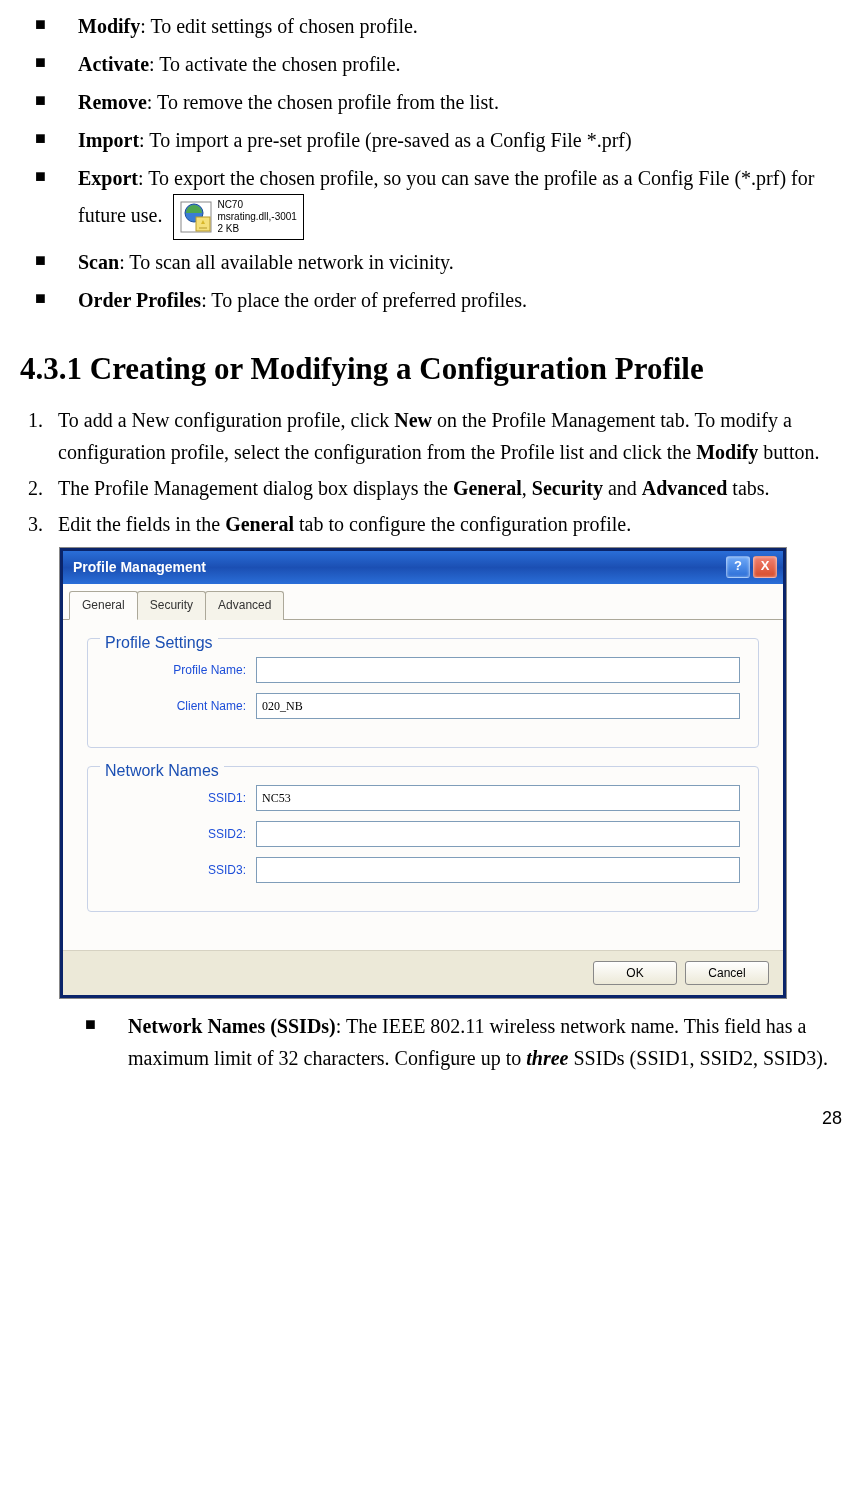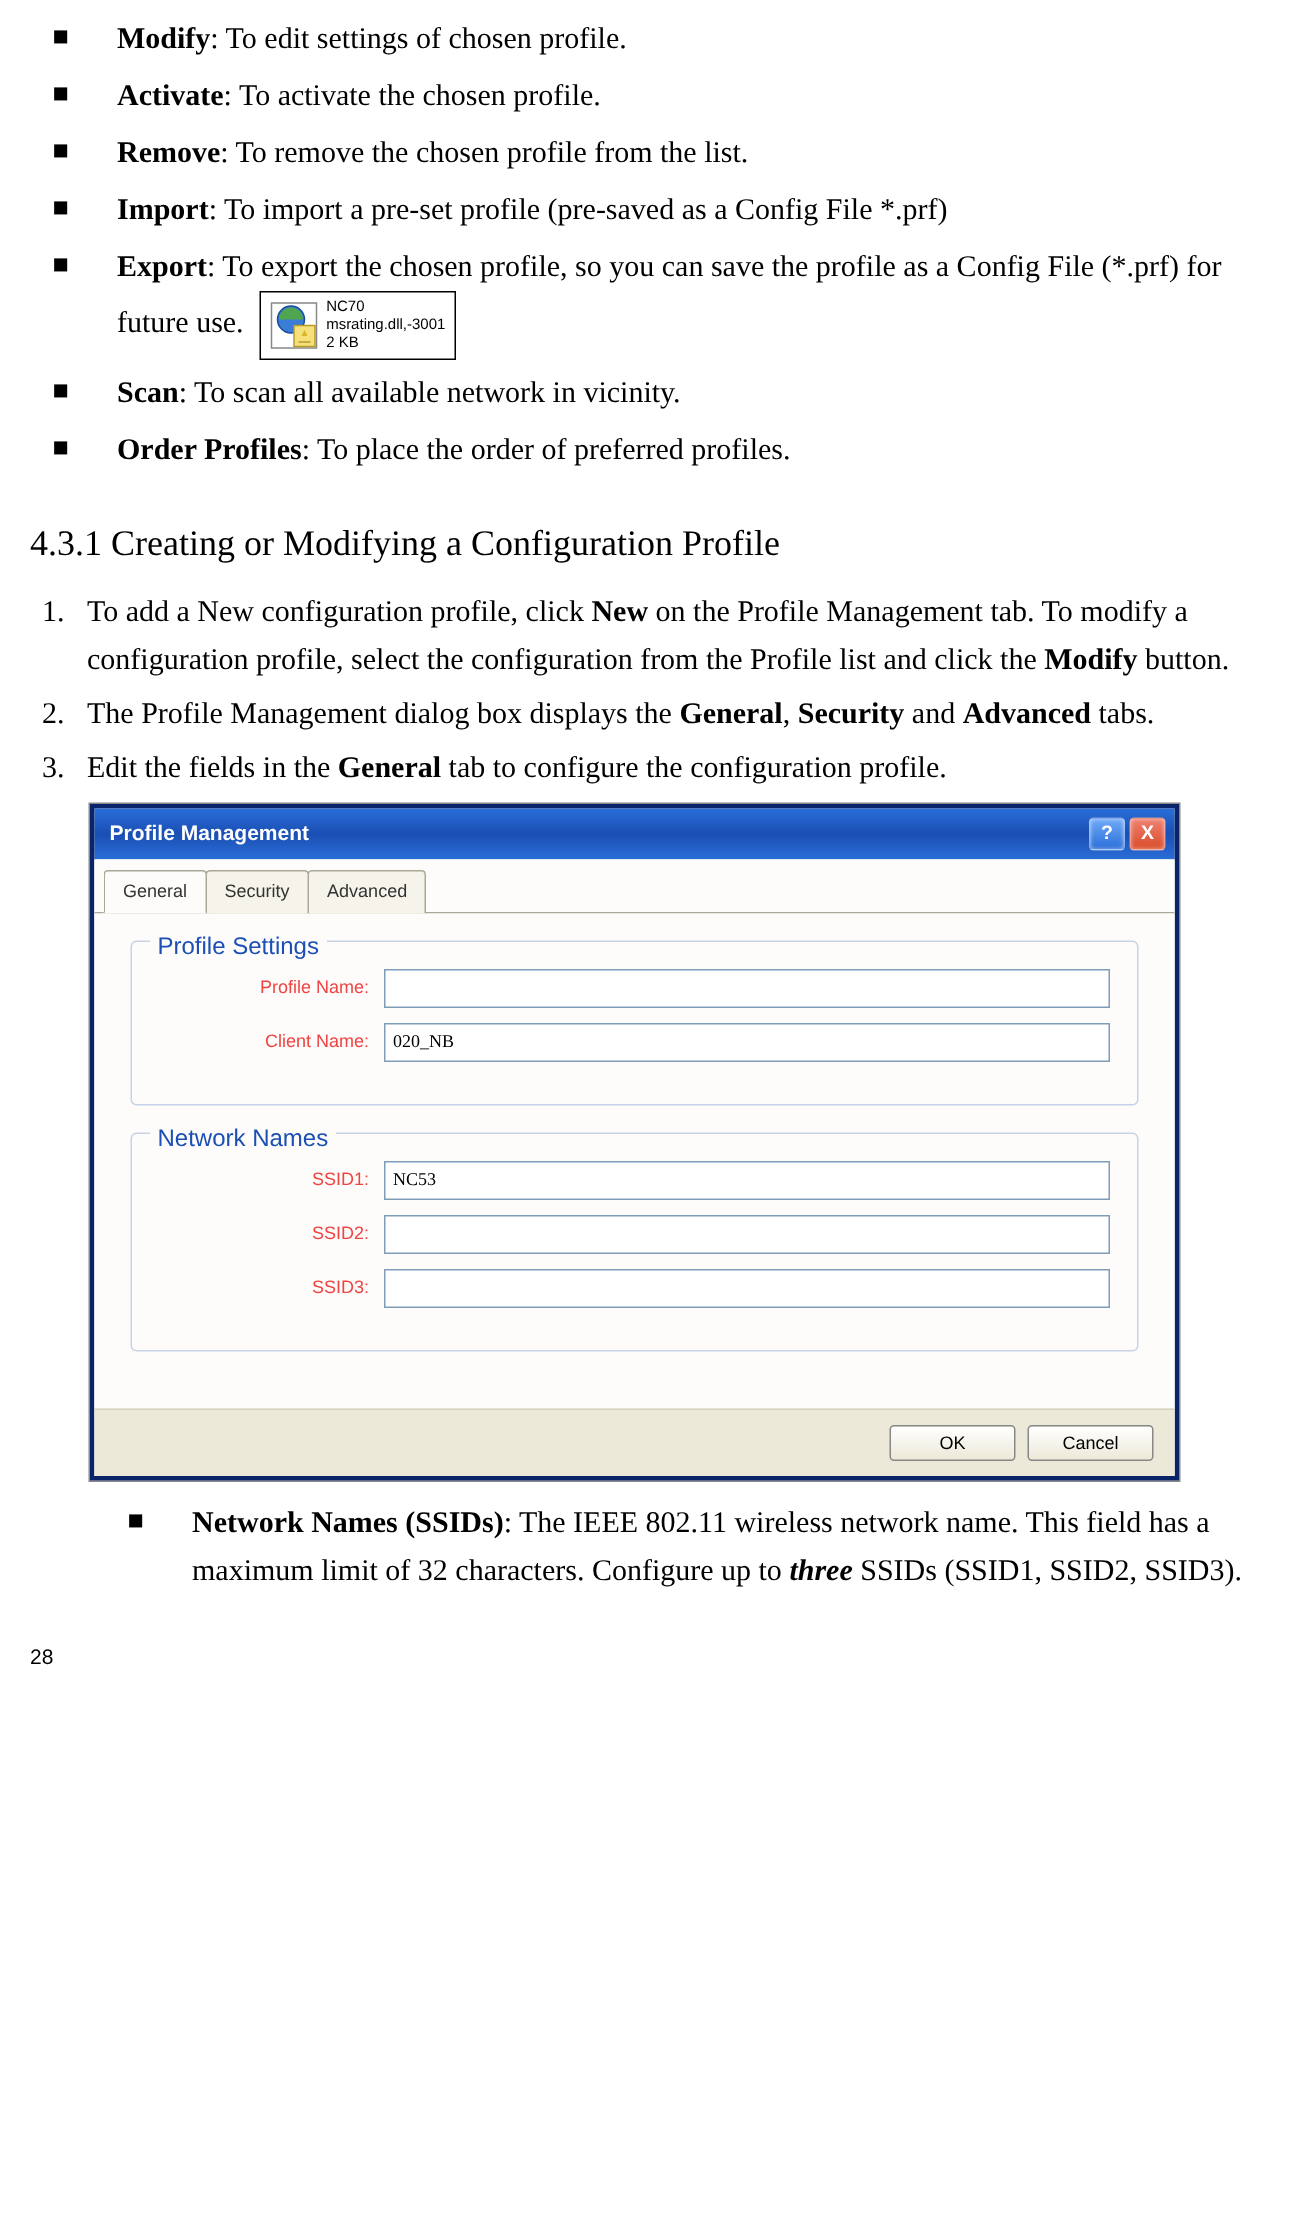--- a/index.html
+++ b/index.html
@@ -26,22 +26,22 @@
     content: "■";
     position: absolute;
     left: 5px;
     top: 0;
     font-size: 18px;
   }
   ul.square-list.nested {
     padding-left: 60px;
   }
   h2.section {
-    font-size: 24px;
-    font-weight: normal;
+    font-size: 31px;
+    font-weight: bold;
     margin: 28px 0 10px 0;
   }
   ol.numbered {
     list-style: decimal;
     padding-left: 28px;
     margin: 0;
   }
   ol.numbered > li {
     padding-left: 10px;
     margin-bottom: 4px;
@@ -146,21 +146,21 @@
   }
   .form-row {
     display: flex;
     align-items: center;
     margin-bottom: 10px;
   }
   .form-row label {
     width: 140px;
     text-align: right;
     padding-right: 10px;
-    color: #ef4444;
+    color: #1d4ed8;
   }
   .form-row input[type=text] {
     flex: 1;
     height: 20px;
     border: 1px solid #7f9db9;
     padding: 2px 5px;
     font-family: Liberation Serif, serif;
     font-size: 12px;
     background: #fff;
   }
@@ -175,22 +175,22 @@
   .dlg-btn {
     min-width: 84px;
     height: 24px;
     background: linear-gradient(#fff,#ece9d8);
     border: 1px solid #888;
     border-radius: 3px;
     font-family: Tahoma, Arial, sans-serif;
     font-size: 12px;
   }
   .page-number {
-    text-align: left;
-    font-size: 14px;
+    text-align: right;
+    font-size: 18px;
     margin-top: 30px;
     font-family: Arial, sans-serif;
   }
 </style>
 </head>
 <body>
 
 <ul class="square-list">
   <li><span class="bold">Modify</span><span>: To edit settings of chosen profile.</span></li>
   <li><span class="bold">Activate</span><span>: To activate the chosen profile.</span></li>

